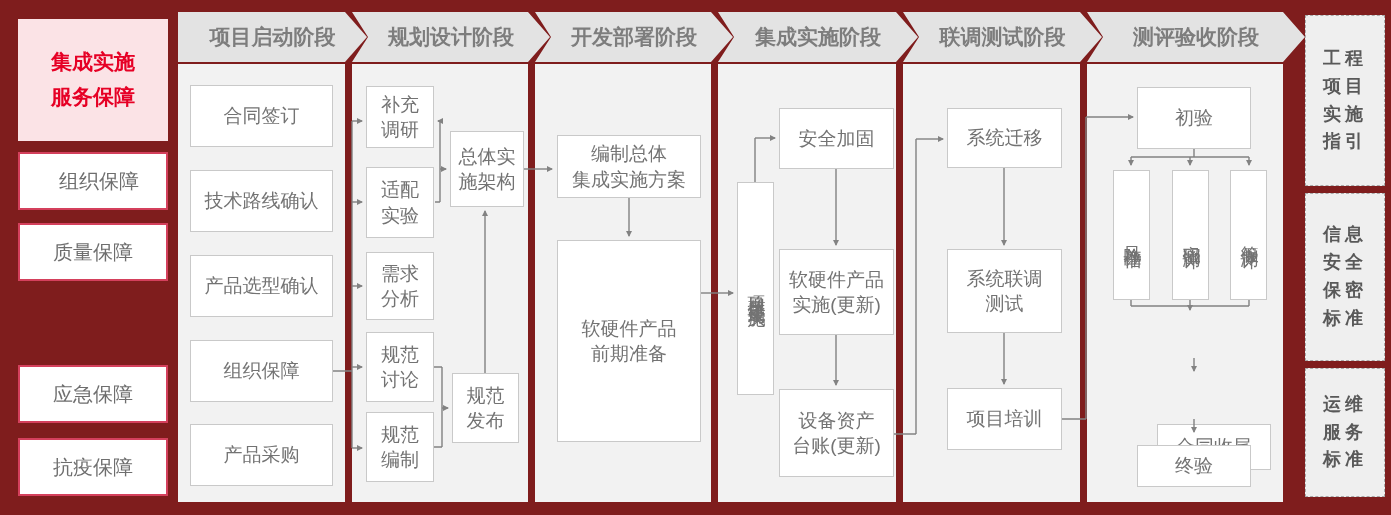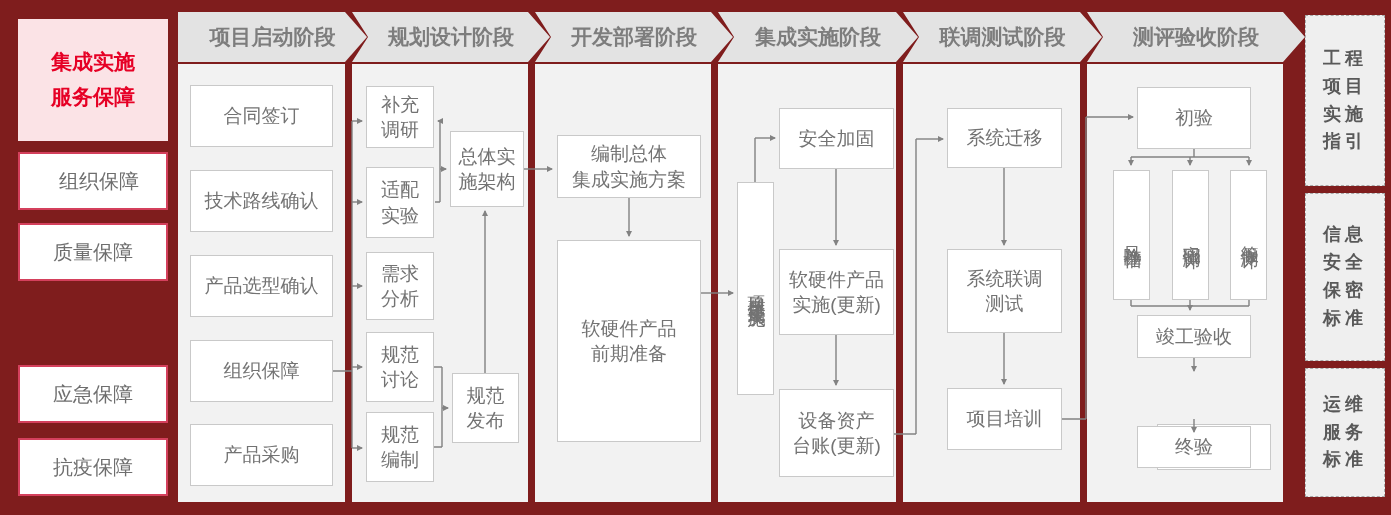--- a/index.html
+++ b/index.html
@@ -111,23 +111,22 @@
 
   <div class="node" style="left:947px;top:108px;width:115px;height:60px;">系统迁移</div>
   <div class="node" style="left:947px;top:249px;width:115px;height:84px;">系统联调
 测试</div>
   <div class="node" style="left:947px;top:388px;width:115px;height:62px;">项目培训</div>
 
   <div class="node" style="left:1137px;top:87px;width:114px;height:62px;">初验</div>
   <div class="node vnode" style="left:1113px;top:170px;width:37px;height:130px;">风险评估</div>
   <div class="node vnode" style="left:1172px;top:170px;width:37px;height:130px;">密码测评</div>
   <div class="node vnode" style="left:1230px;top:170px;width:37px;height:130px;">等保测评</div>
-  <div class="node" style="left:1137px;top:315px;width:114px;height:43px;">竣工验收</div>
   <div class="node" style="left:1157px;top:376px;width:114px;height:46px;margin-top:48px;">合同收尾</div>
-  <div class="node" style="left:1137px;top:426px;width:114px;height:42px;">终验</div>
+  <div class="node" style="left:1137px;top:445px;width:114px;height:42px;">终验</div>
 
   <div class="std" style="left:1305px;top:15px;width:80px;height:171px;">工程
 项目
 实施
 指引</div>
   <div class="std" style="left:1305px;top:193px;width:80px;height:168px;">信息
 安全
 保密
 标准</div>
   <div class="std" style="left:1305px;top:368px;width:80px;height:129px;">运维

